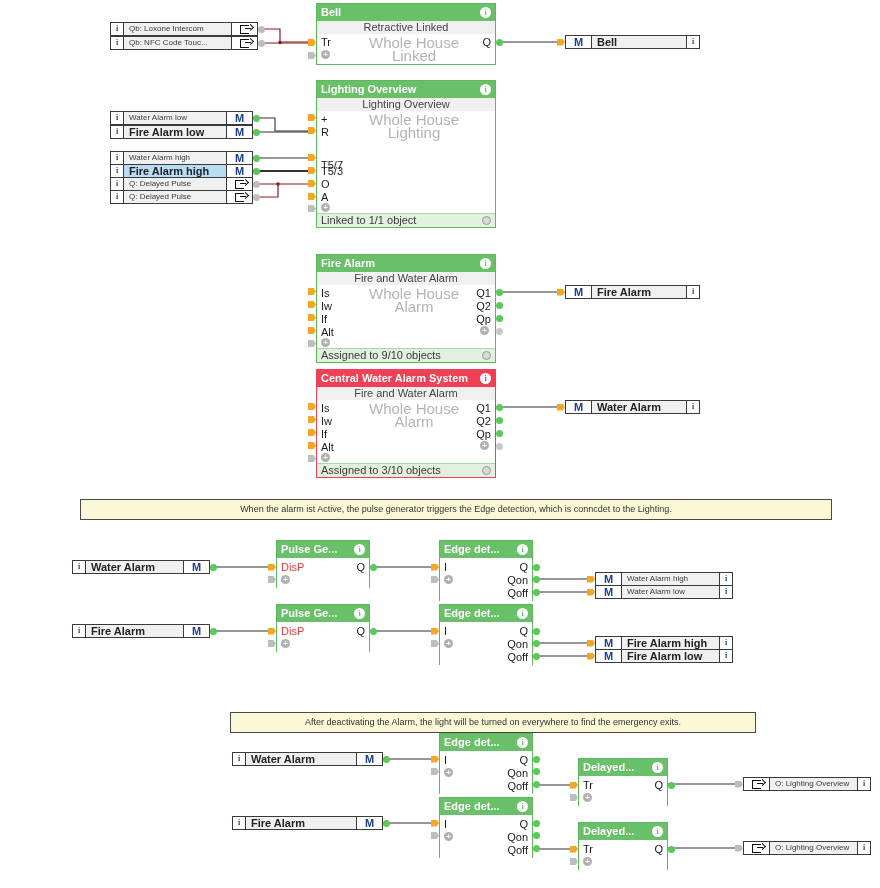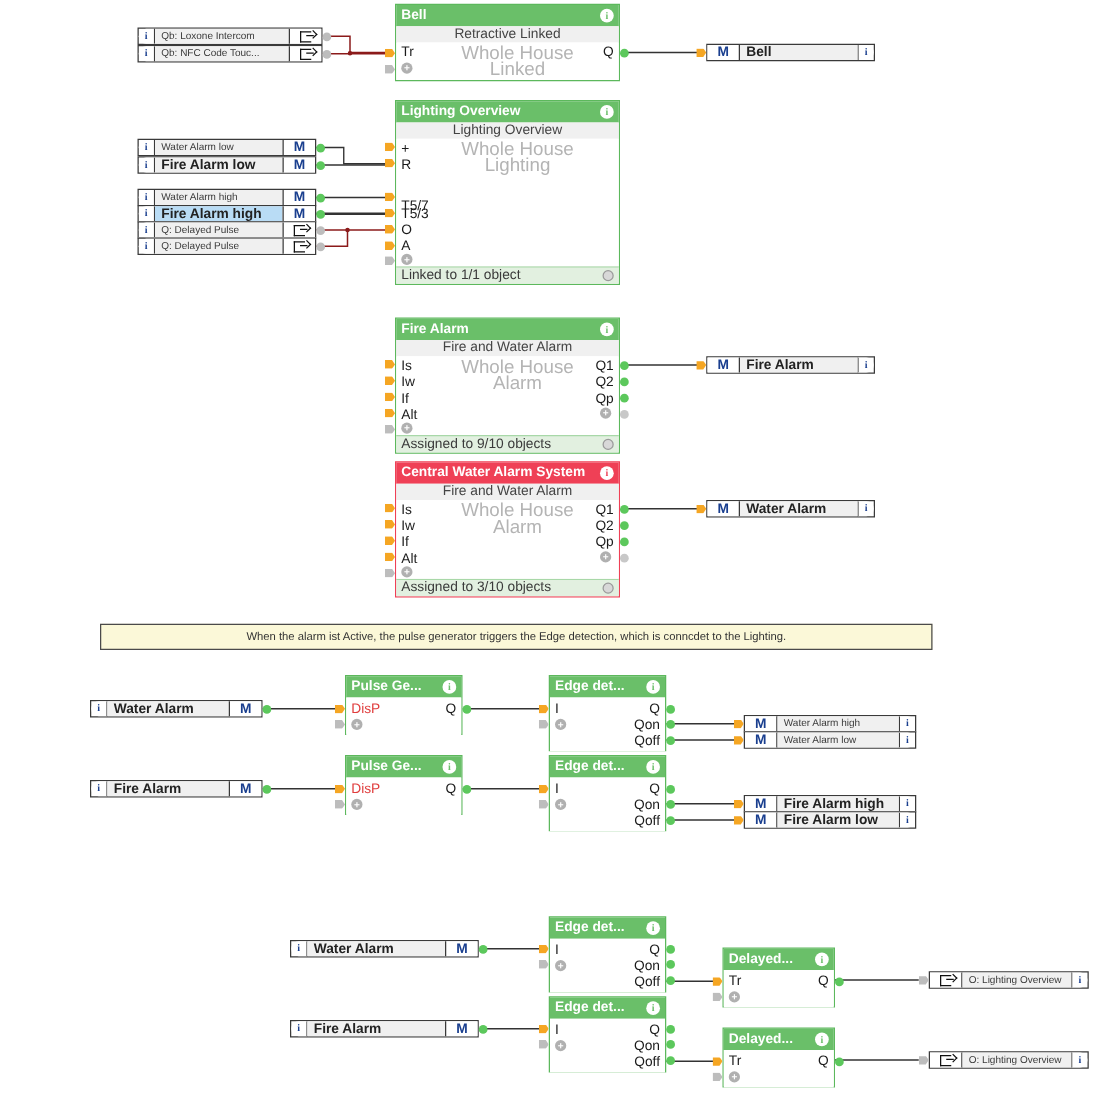--- a/index.html
+++ b/index.html
@@ -513,21 +513,21 @@
   <div class="stub out" style="left:496px; top:430px;"></div>
   <div class="stub out grey" style="left:496px; top:443px;"></div>
 
   <div class="io out-pill" style="left:565px; top:400px; width:135px;">
     <span class="io-badge">M</span>
     <span class="io-label big">Water Alarm</span>
     <span class="io-info">i</span>
   </div>
   <div class="io-stub arrow" style="left:557px; top:403.5px;"></div>
 
-  <div class="note" style="left:80px; top:499px; width:666px;">
+  <div class="note" style="left:80px; top:499px; width:752px;">
     <div>When the alarm ist Active, the pulse generator triggers the Edge detection, which is conncdet to the Lighting.</div>
   </div>
 
   <div class="io" style="left:72px; top:560px; width:138px;">
     <span class="io-info">i</span>
     <span class="io-label big">Water Alarm</span>
     <span class="io-badge">M</span>
   </div>
   <div class="io-stub dot" style="left:210px; top:563.5px;"></div>
 
@@ -627,20 +627,23 @@
   </div>
   <div class="io-stub arrow" style="left:587px; top:639.5px;"></div>
 
   <div class="io out-pill" style="left:595px; top:649px; width:138px;">
     <span class="io-badge">M</span>
     <span class="io-label big">Fire Alarm low</span>
     <span class="io-info">i</span>
   </div>
   <div class="io-stub arrow" style="left:587px; top:652.5px;"></div>
 
+  <div class="note" style="left:230px; top:712px; width:526px;">
+    <div>After deactivating the Alarm, the light will be turned on everywhere to find the emergency exits.</div>
+  </div>
 
   <div class="io" style="left:232px; top:752px; width:151px;">
     <span class="io-info">i</span>
     <span class="io-label big">Water Alarm</span>
     <span class="io-badge">M</span>
   </div>
   <div class="io-stub dot" style="left:383px; top:755.5px;"></div>
 
   <div class="block" style="left:439px; top:733px; width:94px; height:61px;">
     <div class="blk-head">

